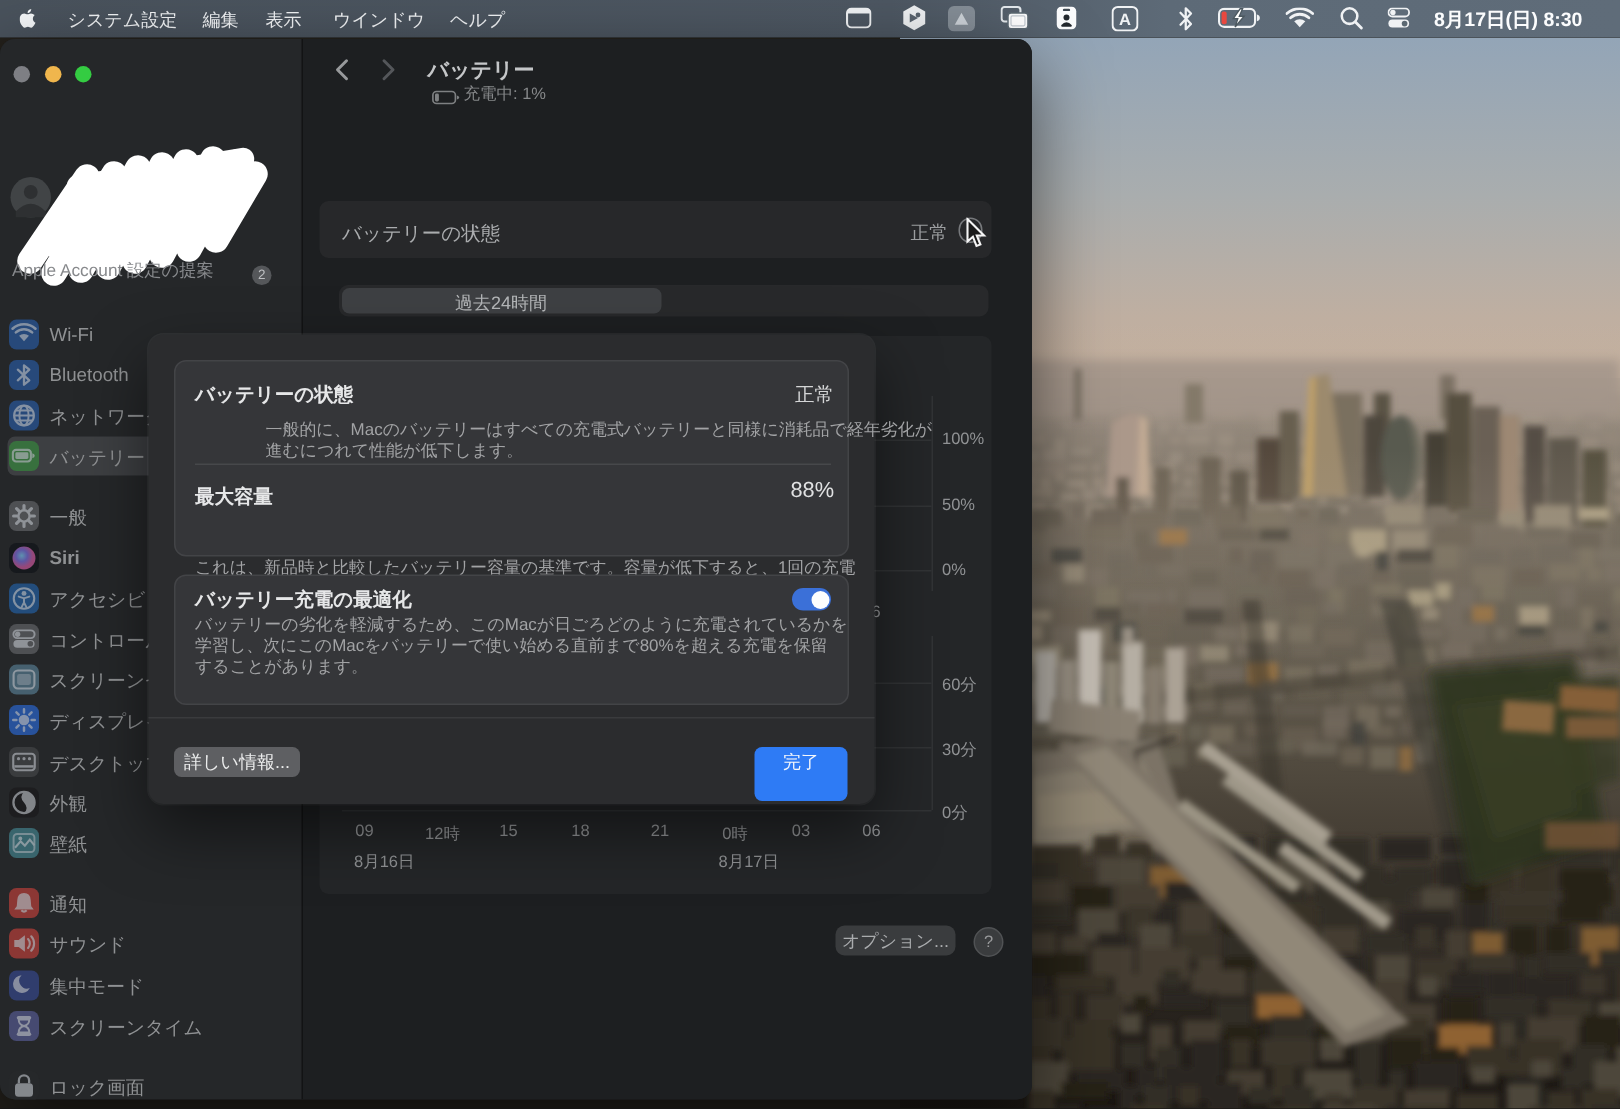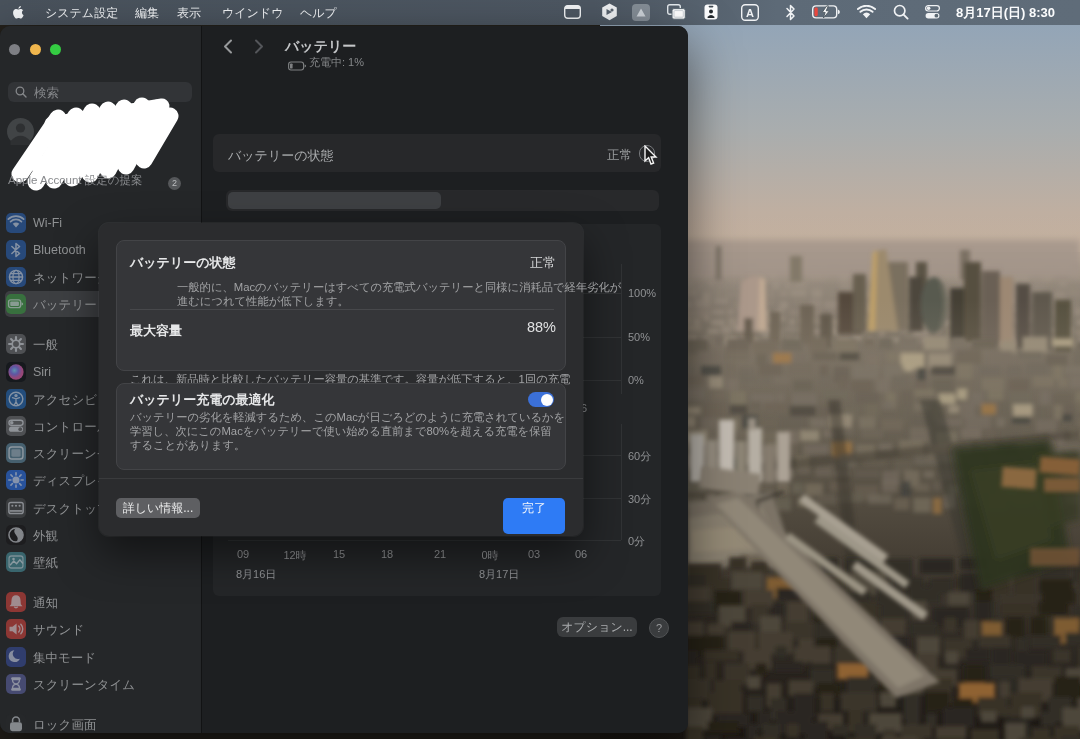--- a/index.html
+++ b/index.html
@@ -909,27 +909,20 @@
   <div class="abs" style="left:956px;top:3.5px;font-size:13px;font-weight:bold;color:#fbfcfd;">8月17日(日) 8:30</div>
 </div>
 
 <div class="abs" id="window" style="left:0;top:26px;width:688px;height:707px;border-radius:10px;overflow:hidden;background:#1e2022;box-shadow:0 18px 50px rgba(0,0,0,.55);">
 
   <div class="abs" id="sidebar" style="left:0;top:0;width:201px;height:707px;background:#252729;border-right:1px solid #121314;">
     <div class="abs" style="left:9px;top:18px;width:11px;height:11px;border-radius:50%;background:#7e7f84;"></div>
     <div class="abs" style="left:30px;top:18px;width:11px;height:11px;border-radius:50%;background:#f0b64d;"></div>
     <div class="abs" style="left:50px;top:18px;width:11px;height:11px;border-radius:50%;background:#34cc42;"></div>
 
-    <div class="abs" style="left:8px;top:56px;width:184px;height:20px;border-radius:6px;background:#323437;color:#85878a;font-size:12.5px;">
-      <svg style="position:absolute;left:7px;top:4px;" width="12" height="12" viewBox="0 0 12 12">
-          <circle cx="5" cy="5" r="3.8" fill="none" stroke="#85878a" stroke-width="1.3"></circle>
-          <path d="M7.8 7.8 L11 11" stroke="#85878a" stroke-width="1.4" stroke-linecap="round"></path>
-        </svg>
-      <span style="position:absolute;left:26px;top:3px;">検索</span>
-    </div>
 
     <div class="abs" style="left:7px;top:92px;width:27px;height:27px;border-radius:50%;background:#414446;"></div>
     <svg class="abs" style="left:7px;top:92px;" width="27" height="27" viewBox="0 0 27 27">
         <circle cx="13.5" cy="10" r="4.6" fill="#2e3032"></circle>
         <path d="M3.5 23 q10 -10.5 20 0 v4 h-20 z" fill="#2e3032"></path>
       </svg>
     <div class="abs" id="scribble" style="left:0px;top:56px;width:201px;height:120px;"><svg width="201" height="120" viewBox="0 0 201 120" style="filter:blur(0.5px);">
           <g stroke="#ffffff" stroke-width="17" stroke-linecap="round" fill="none">
             <path d="M20 92 L58 36"></path>
             <path d="M36 100 L76 34"></path>
@@ -991,21 +984,21 @@
             <defs>
               <radialGradient id="sirig" cx="0.4" cy="0.4">
                 <stop offset="0" stop-color="#7ac0e8"></stop>
                 <stop offset="0.5" stop-color="#7a6fd8"></stop>
                 <stop offset="1" stop-color="#c85a9c"></stop>
               </radialGradient>
             </defs>
             <circle cx="8.5" cy="8.5" r="6.5" fill="url(#sirig)"></circle>
           </svg>
         </div>
-        <div style="position:absolute;left:33px;top:338.49999999999994px;font-size:12.5px;color:#8f9193;">Siri</div>
+        <div style="position:absolute;left:33px;top:338.49999999999994px;font-size:12.5px;color:#8f9193;font-weight:bold;">Siri</div>
         <div style="position:absolute;left:6px;top:362.69999999999993px;width:20px;height:20px;border-radius:5px;background:#234d7c;">
           <svg width="20" height="20" viewBox="0 0 17 17" style="position:absolute;left:0;top:0;" opacity="0.72">
             <circle cx="8.5" cy="8.5" r="5.8" fill="none" stroke="#a9adb3" stroke-width="1.2"></circle>
             <circle cx="8.5" cy="5.6" r="1.4" fill="#a9adb3"></circle>
             <path d="M5.5 7.4 l3 1 l3 -1 M8.5 8.4 v2.4 M8.5 10.8 l-1.6 3 M8.5 10.8 l1.6 3" stroke="#a9adb3" stroke-width="1.1" fill="none" stroke-linecap="round"></path>
           </svg>
         </div>
         <div style="position:absolute;left:33px;top:365.69999999999993px;font-size:12.5px;color:#8f9193;">アクセシビリティ</div>
         <div style="position:absolute;left:6px;top:389.8999999999999px;width:20px;height:20px;border-radius:5px;background:#4e5053;">
           <svg width="20" height="20" viewBox="0 0 17 17" style="position:absolute;left:0;top:0;" opacity="0.72">
@@ -1112,20 +1105,21 @@
 
 
     <div class="abs" style="left:11px;top:108px;width:448px;height:38px;border-radius:6px;background:#27282a;">
       <div class="abs" style="left:15px;top:13px;font-size:13px;color:#aaacae;">バッテリーの状態</div>
       <div class="abs" style="right:29px;top:13px;font-size:12.5px;color:#9b9d9f;">正常</div>
       <div class="abs" style="right:6px;top:11px;width:14.5px;height:14.5px;border-radius:50%;border:1.2px solid #77797c;color:#84868a;font-size:10.5px;text-align:center;line-height:14.5px;font-family:'Liberation Serif',serif;">i</div>
     </div>
 
     <div class="abs" style="left:24px;top:164px;width:433px;height:21px;border-radius:6px;background:#28292b;">
       <div class="abs" style="left:2px;top:2px;width:213px;height:17px;border-radius:5px;background:#3e4043;"></div>
+      <div class="abs" style="left:0;top:3.5px;width:216px;text-align:center;font-size:12px;color:#b4b6b8;">過去24時間</div>
     </div>
 
     <div class="abs" id="chartcard" style="left:11px;top:198px;width:448px;height:372px;border-radius:6px;background:#242628;">
         <div style="position:absolute;left:408px;top:200px;width:1px;height:116px;background:#313335;"></div>
         <div style="position:absolute;left:408px;top:40px;width:1px;height:130px;background:#313335;"></div>
         <div style="position:absolute;left:15px;top:316px;width:393px;height:1px;background:#313335;"></div>
         <div style="position:absolute;left:15px;top:274px;width:393px;height:1px;background:#313335;"></div>
         <div style="position:absolute;left:15px;top:231px;width:393px;height:1px;background:#313335;"></div>
         <div style="position:absolute;left:15px;top:156px;width:393px;height:1px;background:#313335;"></div>
         <div style="position:absolute;left:15px;top:113px;width:393px;height:1px;background:#313335;"></div>

